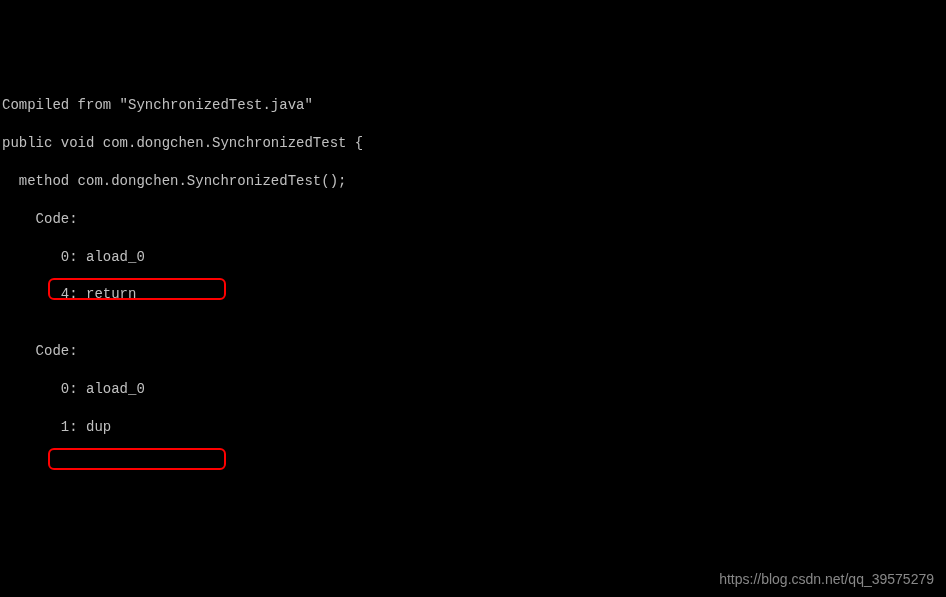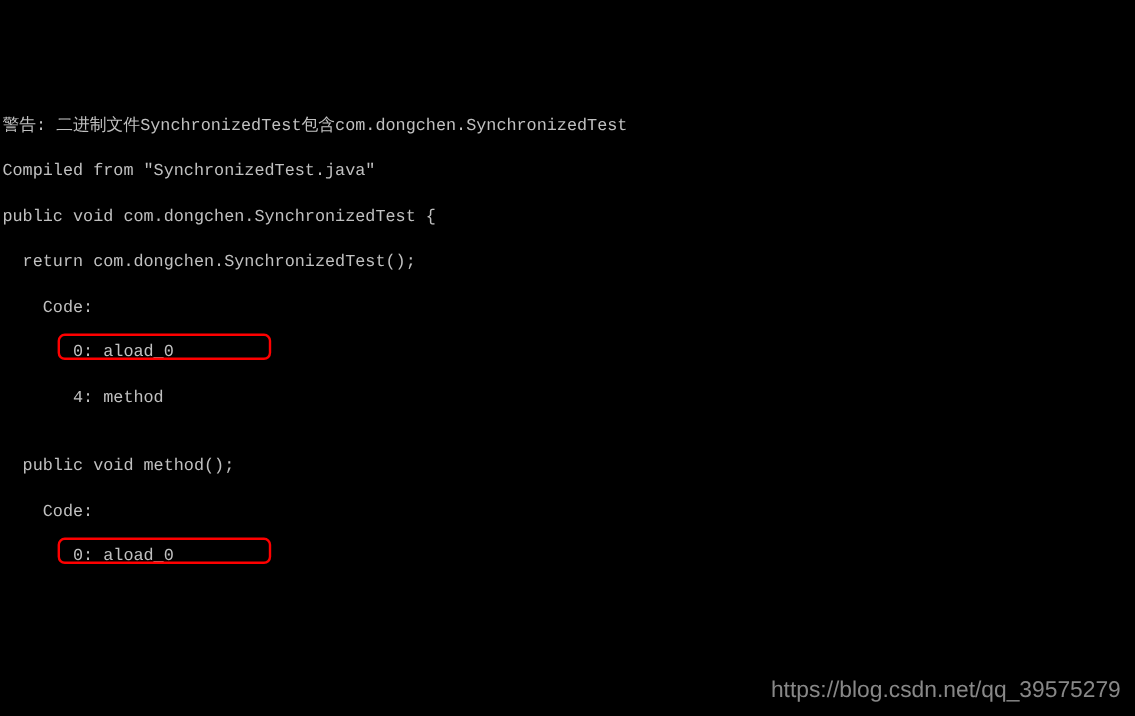--- a/index.html
+++ b/index.html
@@ -29,43 +29,42 @@
       position: absolute;
       background: transparent;
       pointer-events: none;
     }
     .watermark {
       position: absolute;
       bottom: 8px;
       right: 12px;
       color: #888;
       font-family: Arial, sans-serif;
-      font-size: 19px;
+      font-size: 14px;
     }
     .content {
       position: relative;
     }
   </style>
 </head>
 <body>
 
 
 
 <div class="content">
-<div class="line">警告: 二进制文件SynchronizedTest包含com.dongchen.SynchronizedTest</div>
 <div class="line">Compiled from "SynchronizedTest.java"</div>
 <div class="line">public void com.dongchen.SynchronizedTest {</div>
-<div class="line">  return com.dongchen.SynchronizedTest();</div>
+<div class="line">  method com.dongchen.SynchronizedTest();</div>
 <div class="line">    Code:</div>
 <div class="line">       0: aload_0</div>
-<div class="line">       4: method</div>
+<div class="line">       4: return</div>
 <div class="line"></div>
-<div class="line">  public void method();</div>
 <div class="line">    Code:</div>
 <div class="line">       0: aload_0</div>
+<div class="line">       1: dup</div>
 
 
 
 
 
 
 
 
 
 

